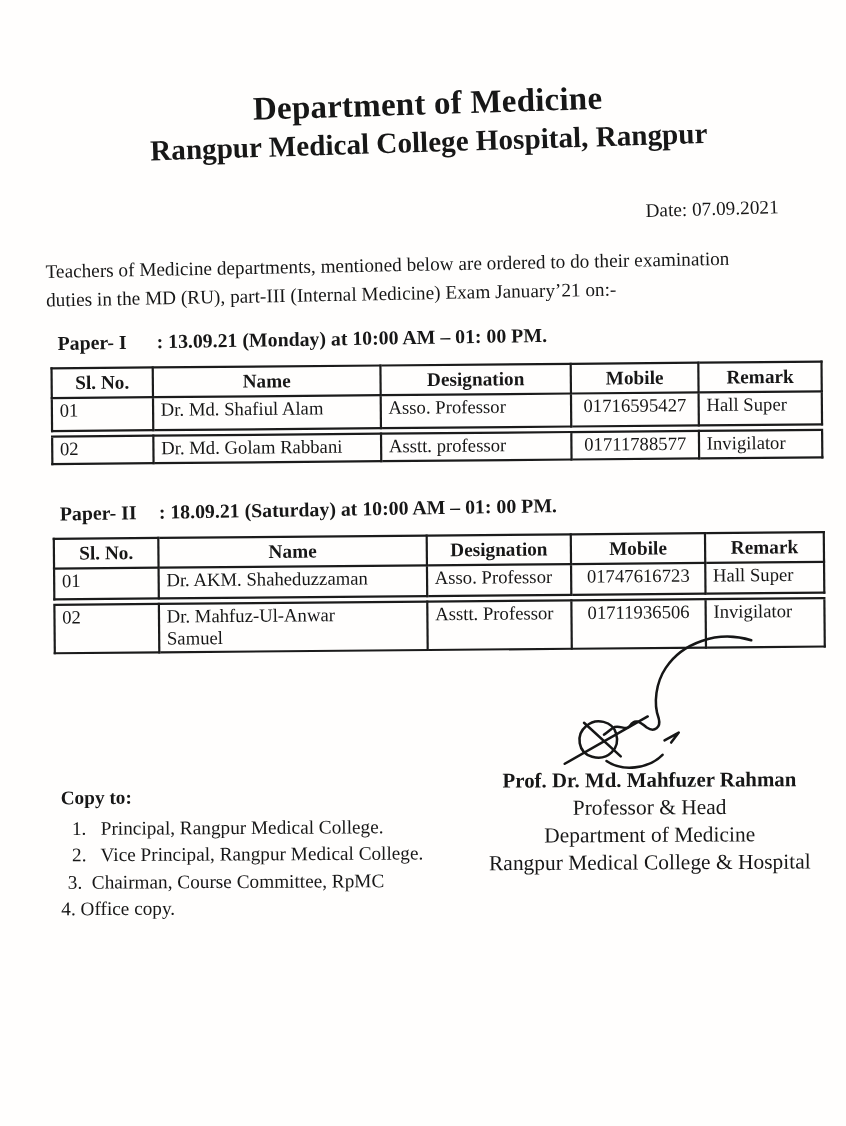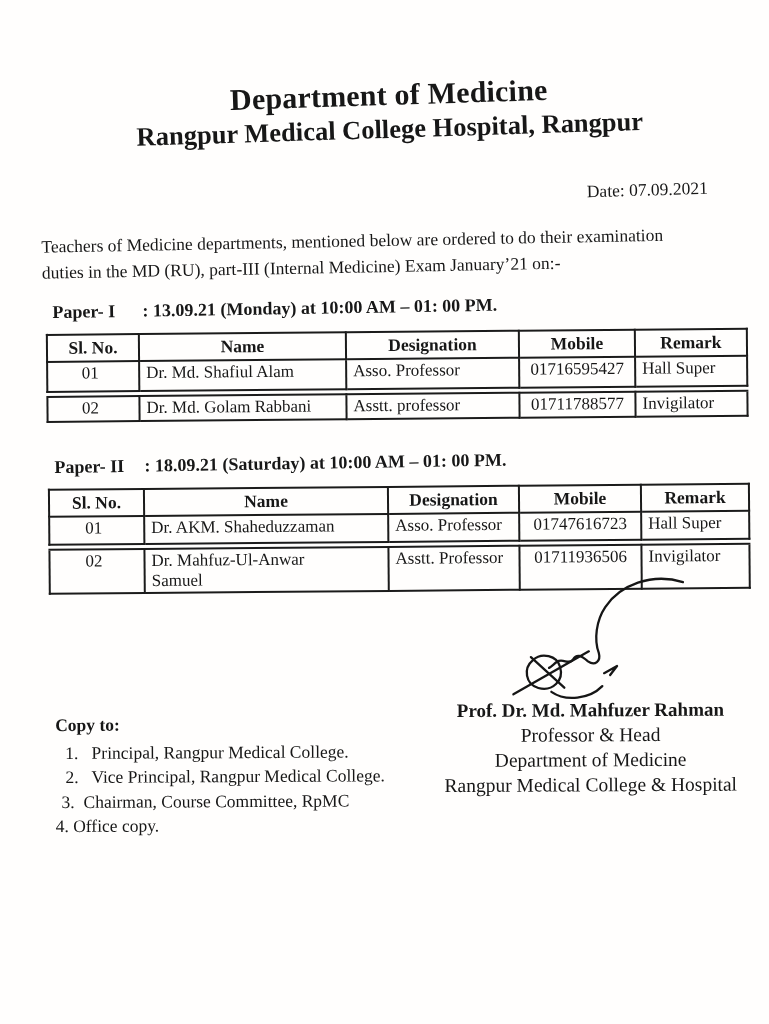--- a/index.html
+++ b/index.html
@@ -27,21 +27,21 @@
   #paper2-heading { top:452px; }
   .paper-label { display:inline-block; min-width:90px; }
 
   .duty-table { position:absolute; left:48px; width:700px; border-collapse:collapse;
                 font-size:17px; transform:rotate(0.25deg); table-layout:fixed; }
   #table1 { top:331px; }
   #table2 { top:486px; }
   .duty-table th, .duty-table td { border:2px solid #1b1b1b; vertical-align:top; }
   .duty-table th { font-weight:700; text-align:center; font-size:17.5px; padding:2px 4px; }
   .duty-table td { padding:1px 6px; }
-  td.sl { text-align:center; padding-right:12px; }
+  td.sl { text-align:left; padding-right:12px; }
   td.mobile { text-align:center; }
   tr.gap td { border-left:none; border-right:none; border-top:2px solid #1b1b1b;
               border-bottom:2px solid #1b1b1b; height:3px; padding:0; }
   #table1 tr.r1 td { height:26px; }
   #table1 tr.r2 td { height:21px; }
   #table2 tr.r1 td { height:24px; }
   .wrap-narrow { display:inline-block; max-width:180px; }
 
   .signature-svg { position:absolute; top:572px; left:503px; }
 

